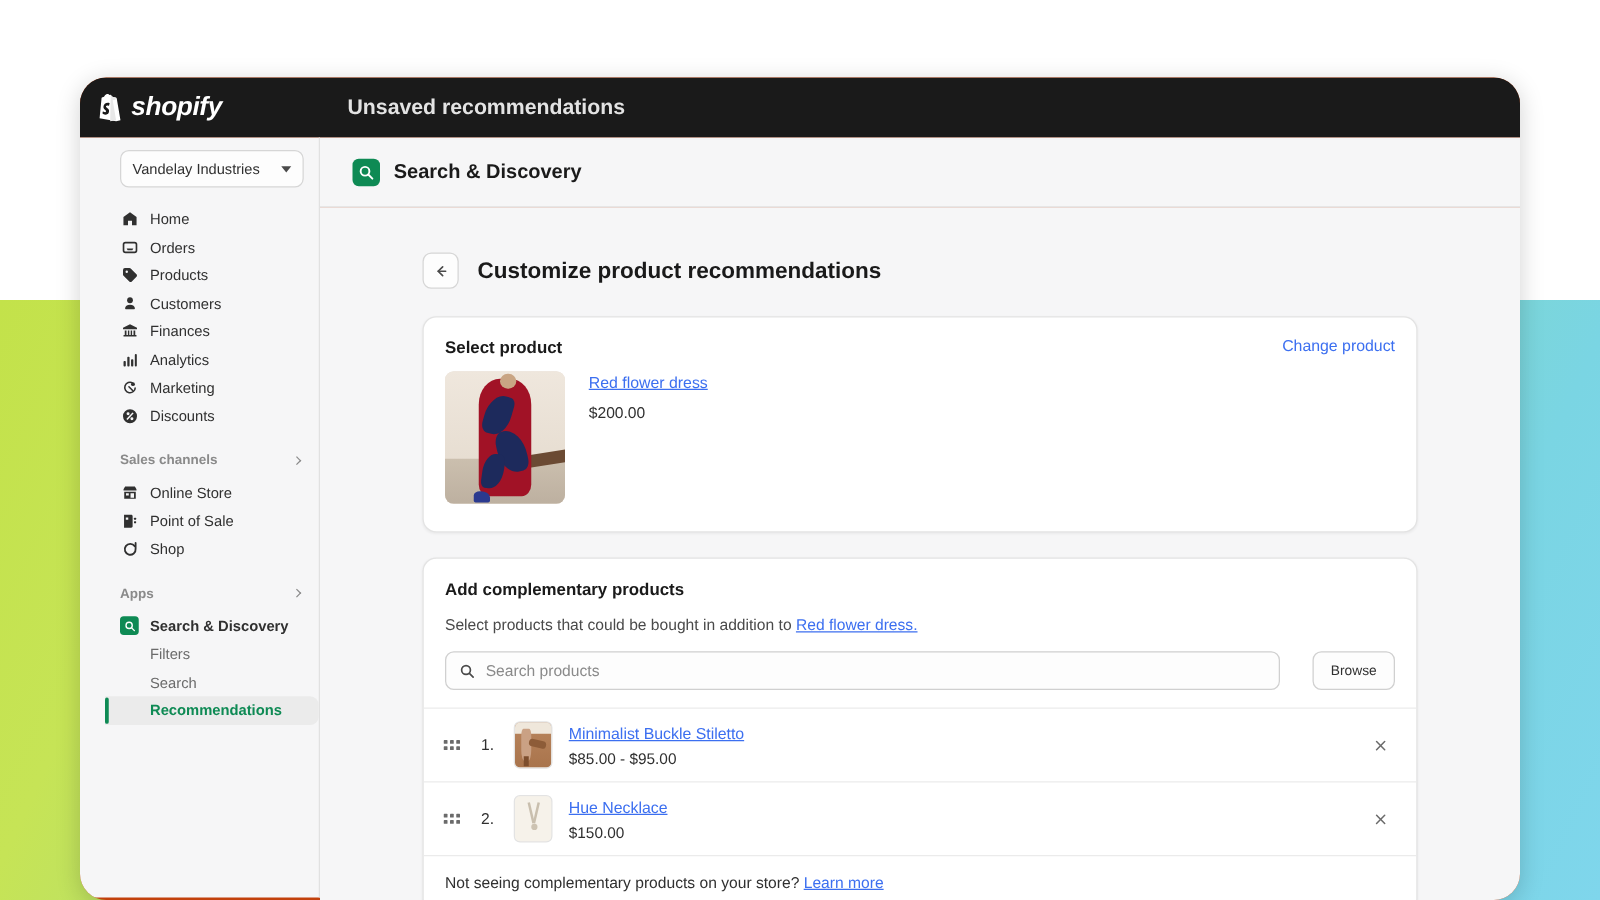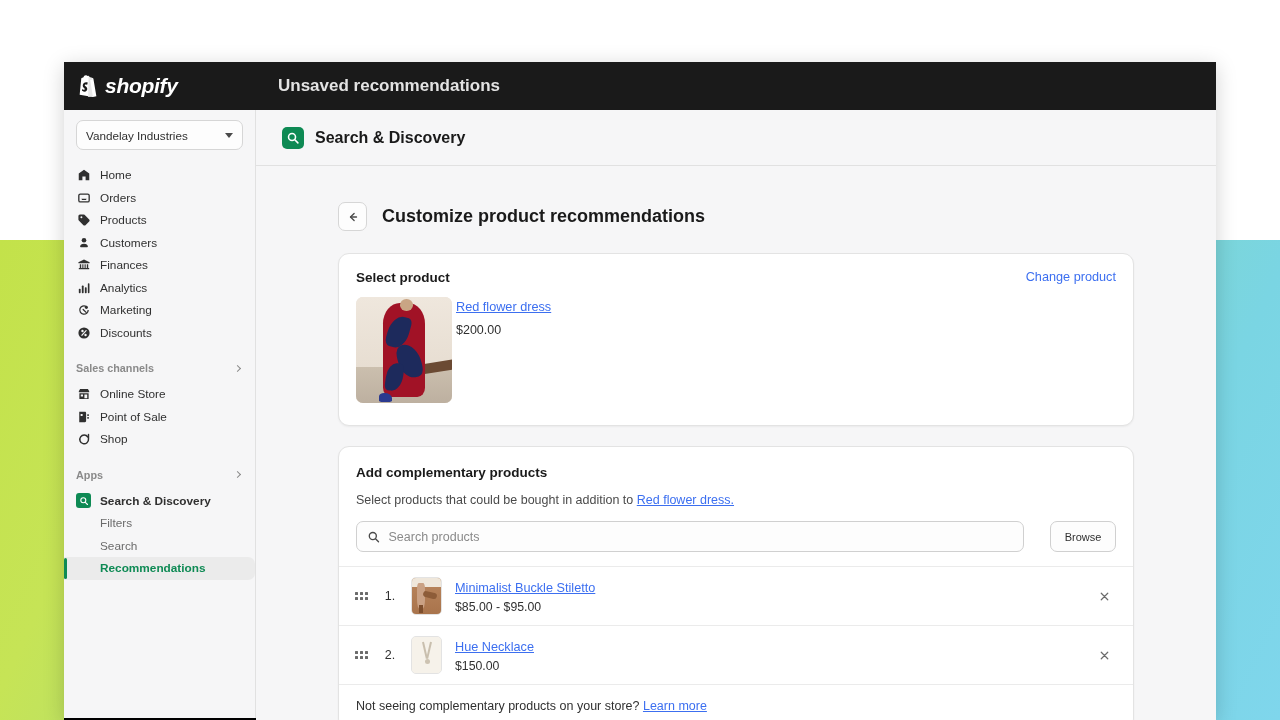--- a/index.html
+++ b/index.html
@@ -21,23 +21,24 @@
   }
   #backdrop-white-top {
     position: absolute; left: 0; top: 0; width: 1280px; height: 240px;
     background: #ffffff;
   }
 
   
   #window {
     position: absolute;
     left: 64px; top: 62px; width: 1152px; height: 658px;
-    background: #000000;
+    background: #c2410c;
     overflow: hidden;
     box-shadow: 0 4px 20px rgba(0,0,0,0.18);
+    border-radius: 21px;
   }
 
   
   #topbar {
     position: absolute; left: 0; top: 0; width: 1152px; height: 48px;
     background: #1a1a1a;
     display: flex; align-items: center;
   }
   #logo-wrap {
     display: flex; align-items: center; gap: 6px;
@@ -69,20 +70,21 @@
   #save-button {
     background: #0e8a54; color: #ffffff; border: 1px solid #0e8a54;
   }
 
   
   #sidebar {
     position: absolute; left: 0; top: 48px;
     width: 192px; height: 608px;
     background: #f6f6f7;
     border-right: 1px solid #e1e1e1;
+    padding-left: 20px;
   }
   #store-select {
     margin: 10px 12px 0 12px; height: 30px;
     background: #fdfdfd; border: 1px solid #d6d6d6; border-radius: 7px;
     display: flex; align-items: center; justify-content: space-between;
     padding: 0 9px; cursor: pointer;
   }
   #store-name { font-size: 11.7px; color: #303030; }
   .caret-down {
     width: 0; height: 0;
@@ -173,21 +175,21 @@
   }
   .card-head {
     display: flex; align-items: flex-start; justify-content: space-between;
     padding: 16px 17px 0 17px;
   }
   .card-title { font-size: 13.5px; font-weight: bold; color: #1a1a1a; }
   .link-action { font-size: 12.7px; color: #3c6ff0; cursor: pointer; }
 
   
   #selected-product {
-    display: flex; gap: 4px; padding: 12px 17px 22px 17px;
+    display: flex; gap: 19px; padding: 12px 17px 22px 17px;
   }
   #product-thumb {
     width: 96px; height: 106px; border-radius: 7px;
     overflow: hidden; flex: 0 0 96px;
     background: #e8e1d8; position: relative;
   }
   .prod-link {
     font-size: 12.7px; color: #3c6ff0; text-decoration: underline;
     cursor: pointer; display: inline-block;
   }

